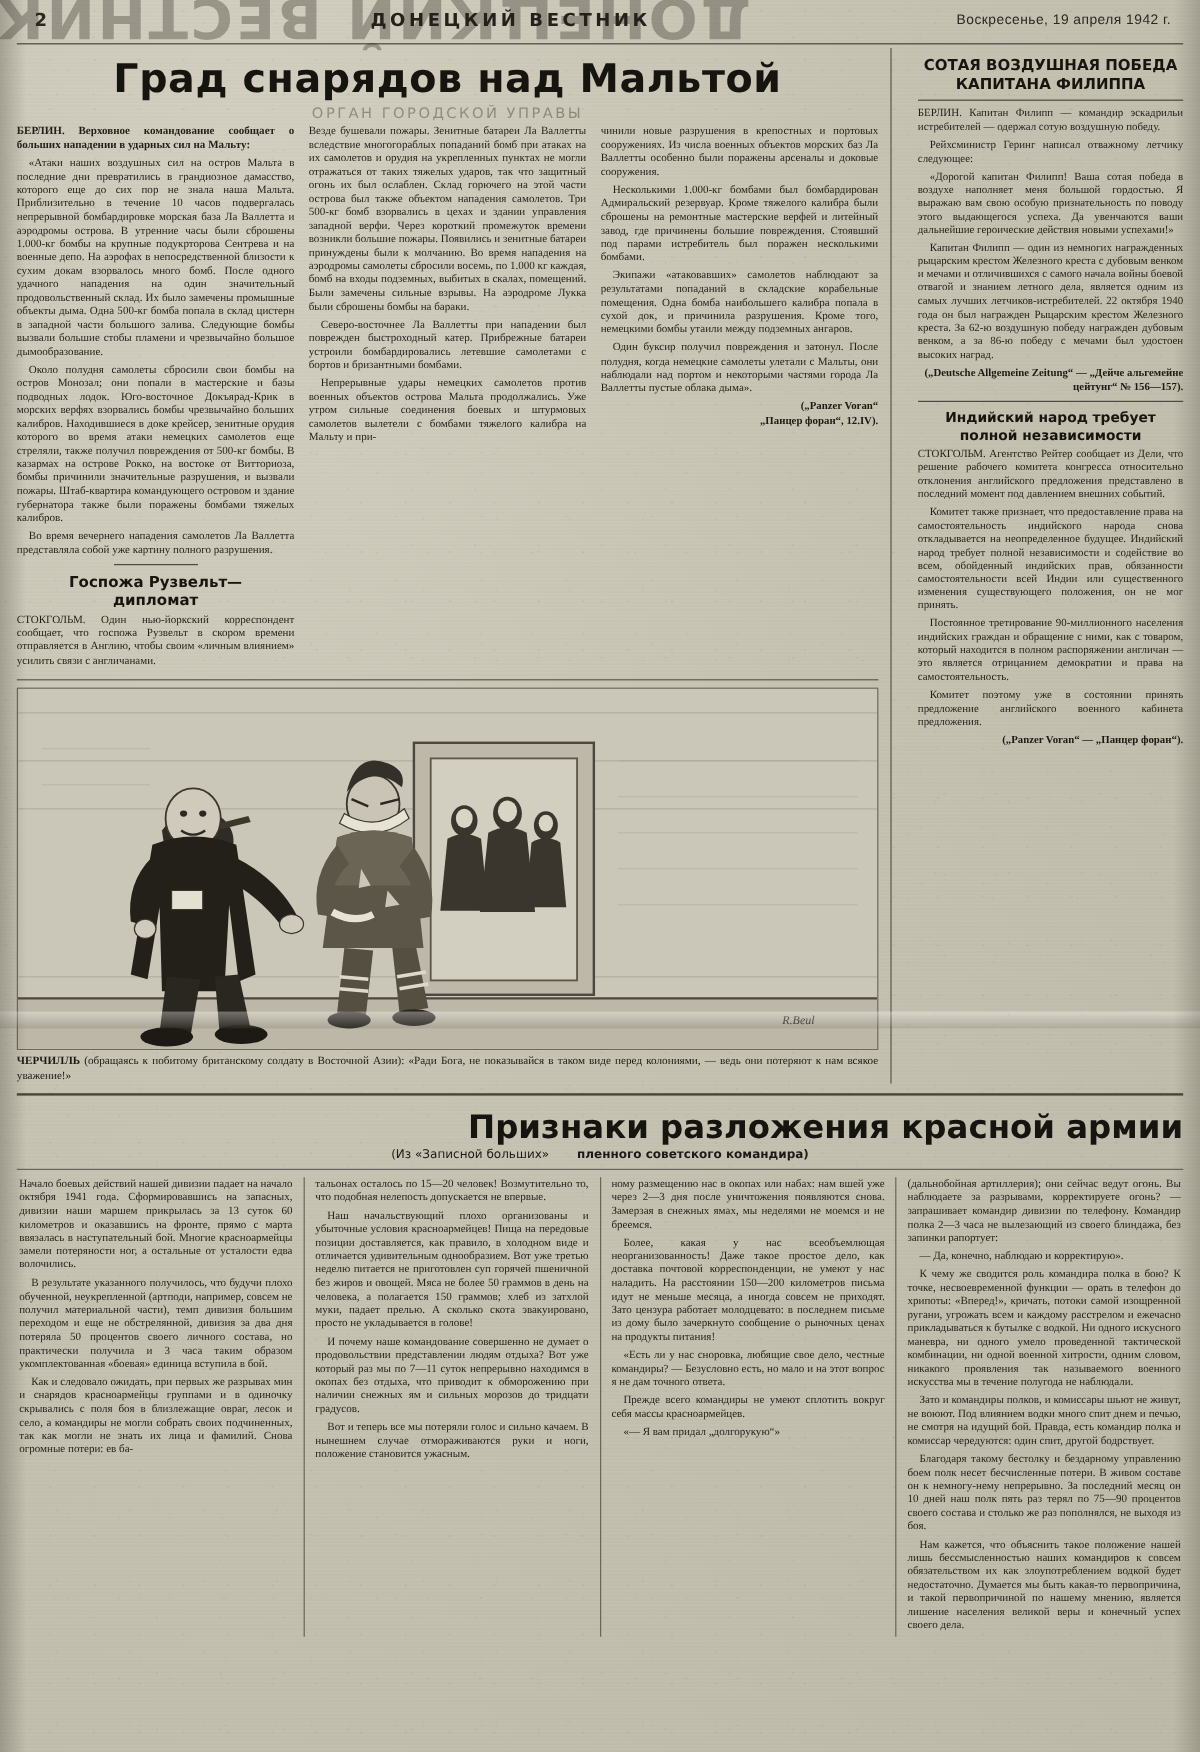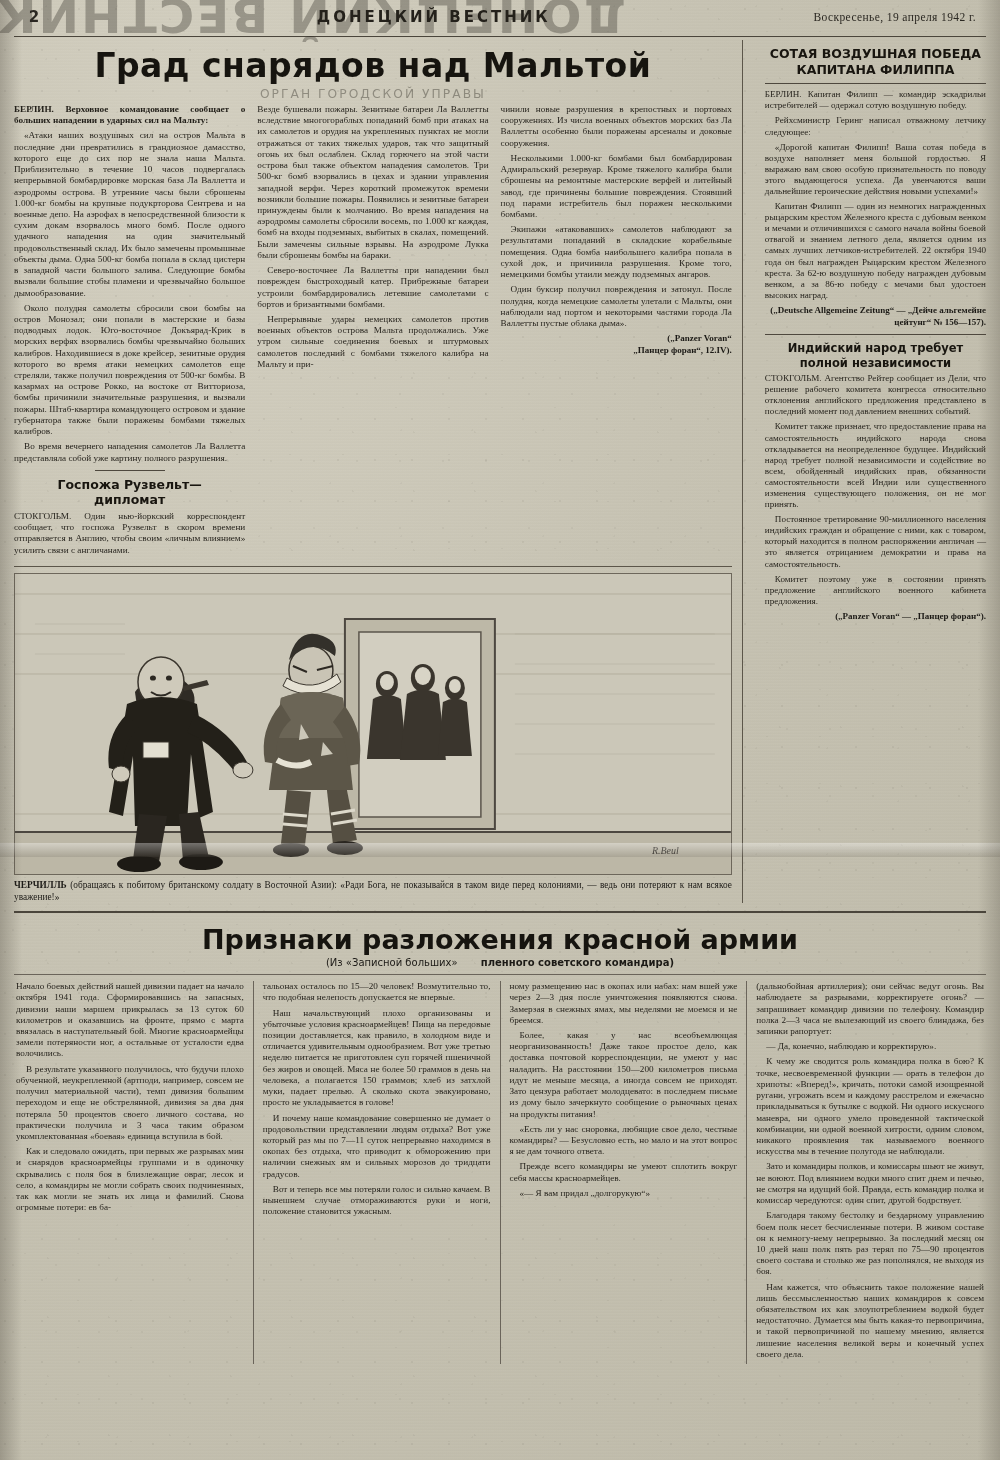--- a/index.html
+++ b/index.html
@@ -53,21 +53,21 @@
   }
   .mast-center{
     position:relative;z-index:2;
     flex:1;text-align:center;
     font-family:"DejaVu Sans", sans-serif;
     font-weight:bold;font-size:15px;letter-spacing:3px;
     color:#24211b;
   }
   .mast-right{
     position:relative;z-index:2;
-    font-family:Liberation Serif, serif;
+    font-family:Liberation Sans, sans-serif;
     font-size:11.5px;letter-spacing:.4px;padding-right:10px;color:#2b2822;
   }
   .rule{border-top:1px solid #4a453b;margin:2px 0 0 0;}
   .rule.thin{border-top:1px solid #6a645a;}
 
   
   .top-area{display:flex;gap:12px;margin-top:3px;}
   .left-block{width:738px;padding-right:10px;box-sizing:border-box;border-right:1px solid #5c564a;}
   .right-block{width:234px;padding-left:10px;box-sizing:border-box;}
 
@@ -130,21 +130,21 @@
   .artist-sig{
     position:absolute;right:52px;bottom:18px;
     font-family:"Liberation Serif", serif;
     font-style:italic;font-size:10px;color:#2a2620;
   }
 
   
   .lower{margin-top:8px;border-top:2px solid #4a453b;padding-top:7px;}
   .lower-head{
     font-family:"DejaVu Sans", sans-serif;
-    font-weight:bold;font-size:27px;text-align:center;margin:4px 0 2px 0;color:#16140f;
+    font-weight:bold;font-size:27px;text-align:right;margin:4px 0 2px 0;color:#16140f;
   }
   .lower-sub{
     text-align:center;font-size:10px;margin-bottom:6px;font-family:"DejaVu Sans", sans-serif;
   }
   .lower-sub b{font-weight:bold;padding-left:20px;}
   .cols4{display:flex;}
   .cols4 > div{flex:1;padding:0 9px;box-sizing:border-box;border-right:1px solid #6a645a;}
   .cols4 > div:first-child{padding-left:2px;}
   .cols4 > div:last-child{border-right:none;padding-right:2px;}
 
@@ -199,21 +199,21 @@
 дипломат</div>
           <div class="txt">
             <p class="first">СТОКГОЛЬМ. Один нью-йоркский корреспондент сообщает, что госпожа Рузвельт в скором времени отправляется в Англию, чтобы своим «личным влиянием» усилить связи с англичанами.</p>
           </div>
         </div>
 
         <div>
           <div class="txt">
             <p class="first">Везде бушевали пожары. Зенитные батареи Ла Валлетты вследствие многогораблых попаданий бомб при атаках на их самолетов и орудия на укрепленных пунктах не могли отражаться от таких тяжелых ударов, так что защитный огонь их был ослаблен. Склад горючего на этой части острова был также объектом нападения самолетов. Три 500-кг бомб взорвались в цехах и здании управления западной верфи. Через короткий промежуток времени возникли большие пожары. Появились и зенитные батареи принуждены были к молчанию. Во время нападения на аэродромы самолеты сбросили восемь, по 1.000 кг каждая, бомб на входы подземных, выбитых в скалах, помещений. Были замечены сильные взрывы. На аэродроме Лукка были сброшены бомбы на бараки.</p>
             <p>Северо-восточнее Ла Валлетты при нападении был поврежден быстроходный катер. Прибрежные батареи устроили бомбардировались летевшие самолетами с бортов и бризантными бомбами.</p>
-            <p>Непрерывные удары немецких самолетов против военных объектов острова Мальта продолжались. Уже утром сильные соединения боевых и штурмовых самолетов последний с бомбами тяжелого калибра на Мальту и при-</p>
+            <p>Непрерывные удары немецких самолетов против военных объектов острова Мальта продолжались. Уже утром сильные соединения боевых и штурмовых самолетов вылетели с бомбами тяжелого калибра на Мальту и при-</p>
           </div>
         </div>
 
         <div>
           <div class="txt">
             <p class="first">чинили новые разрушения в крепостных и портовых сооружениях. Из числа военных объектов морских баз Ла Валлетты особенно были поражены арсеналы и доковые сооружения.</p>
             <p>Несколькими 1.000-кг бомбами был бомбардирован Адмиральский резервуар. Кроме тяжелого калибра были сброшены на ремонтные мастерские верфей и литейный завод, где причинены большие повреждения. Стоявший под парами истребитель был поражен несколькими бомбами.</p>
             <p>Экипажи «атаковавших» самолетов наблюдают за результатами попаданий в складские корабельные помещения. Одна бомба наибольшего калибра попала в сухой док, и причинила разрушения. Кроме того, немецкими бомбы утаили между подземных ангаров.</p>
             <p>Один буксир получил повреждения и затонул. После полудня, когда немецкие самолеты улетали с Мальты, они наблюдали над портом и некоторыми частями города Ла Валлетты пустые облака дыма».</p>
           </div>

